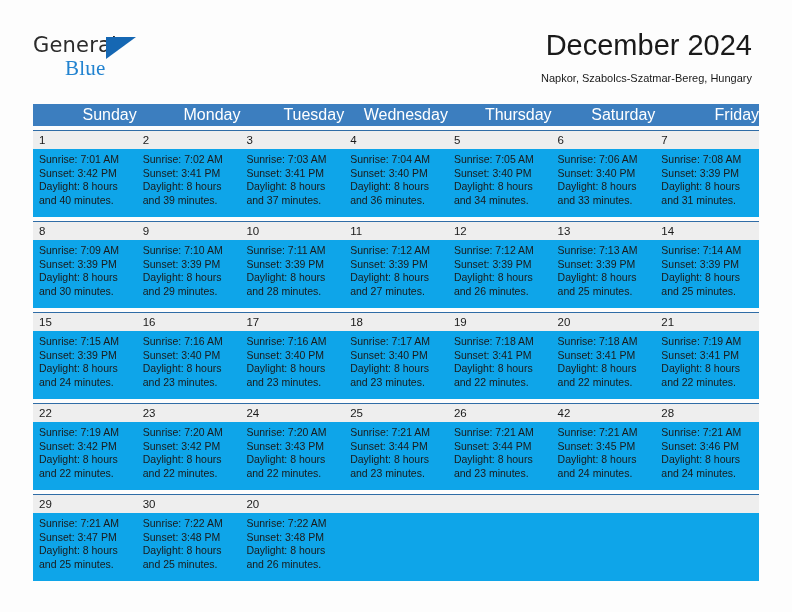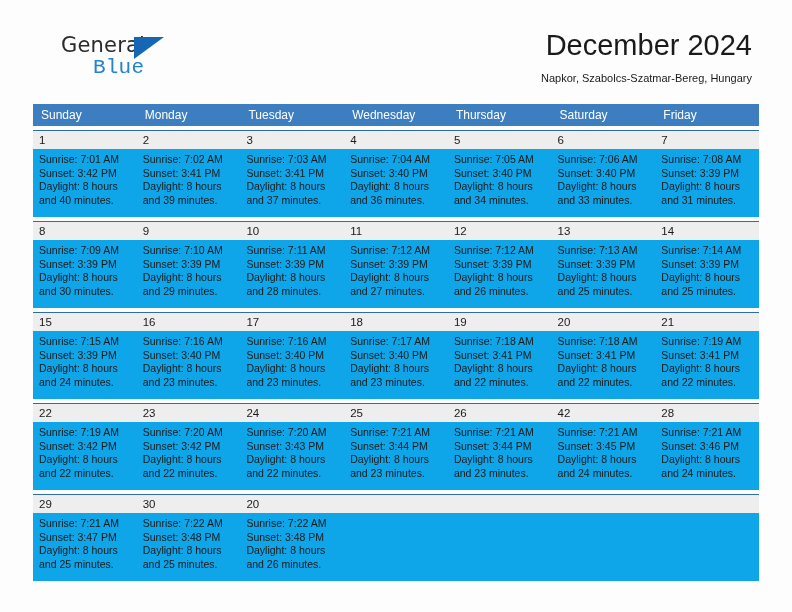--- a/index.html
+++ b/index.html
@@ -30,21 +30,20 @@
     width: 792px;
     height: 100px;
   }
 
   .brand {
     position: absolute;
     left: 33px;
     top: 33px;
     width: 200px;
     height: 50px;
-    margin-left: 28px;
   }
   .brand-general {
     position: absolute;
     left: 0;
     top: 0;
     font-size: 21px;
     letter-spacing: 0.2px;
     color: #2b2b2b;
     font-family: "DejaVu Sans", sans-serif;
   }
@@ -57,21 +56,21 @@
     border-left: 30px solid #1567b3;
     border-bottom: 22px solid transparent;
   }
   .brand-blue {
     position: absolute;
     left: 32px;
     top: 23px;
     font-size: 21px;
     letter-spacing: 0.2px;
     color: #2283d0;
-    font-family: Liberation Mono, monospace;
+    font-family: Liberation Serif, serif;
   }
 
   .title-block {
     position: absolute;
     right: 40px;
     top: 28px;
     text-align: right;
   }
   .cal-title {
     font-size: 29px;
@@ -98,24 +97,25 @@
 
   .weekday-row {
     display: flex;
     background: #3c7ebf;
     height: 22px;
   }
   .weekday {
     flex: 1 1 0;
     min-width: 0;
     color: #ffffff;
-    font-size: 12px;
+    font-size: 16px;
     line-height: 22px;
     padding-left: 8px;
     box-sizing: border-box;
+    text-align: right;
   }
 
   .week-row {
     border-top: 1px solid #2f6ca6;
     margin-top: 4px;
   }
   .week-row:first-of-type {
     border-top: none;
     margin-top: 0;
   }

